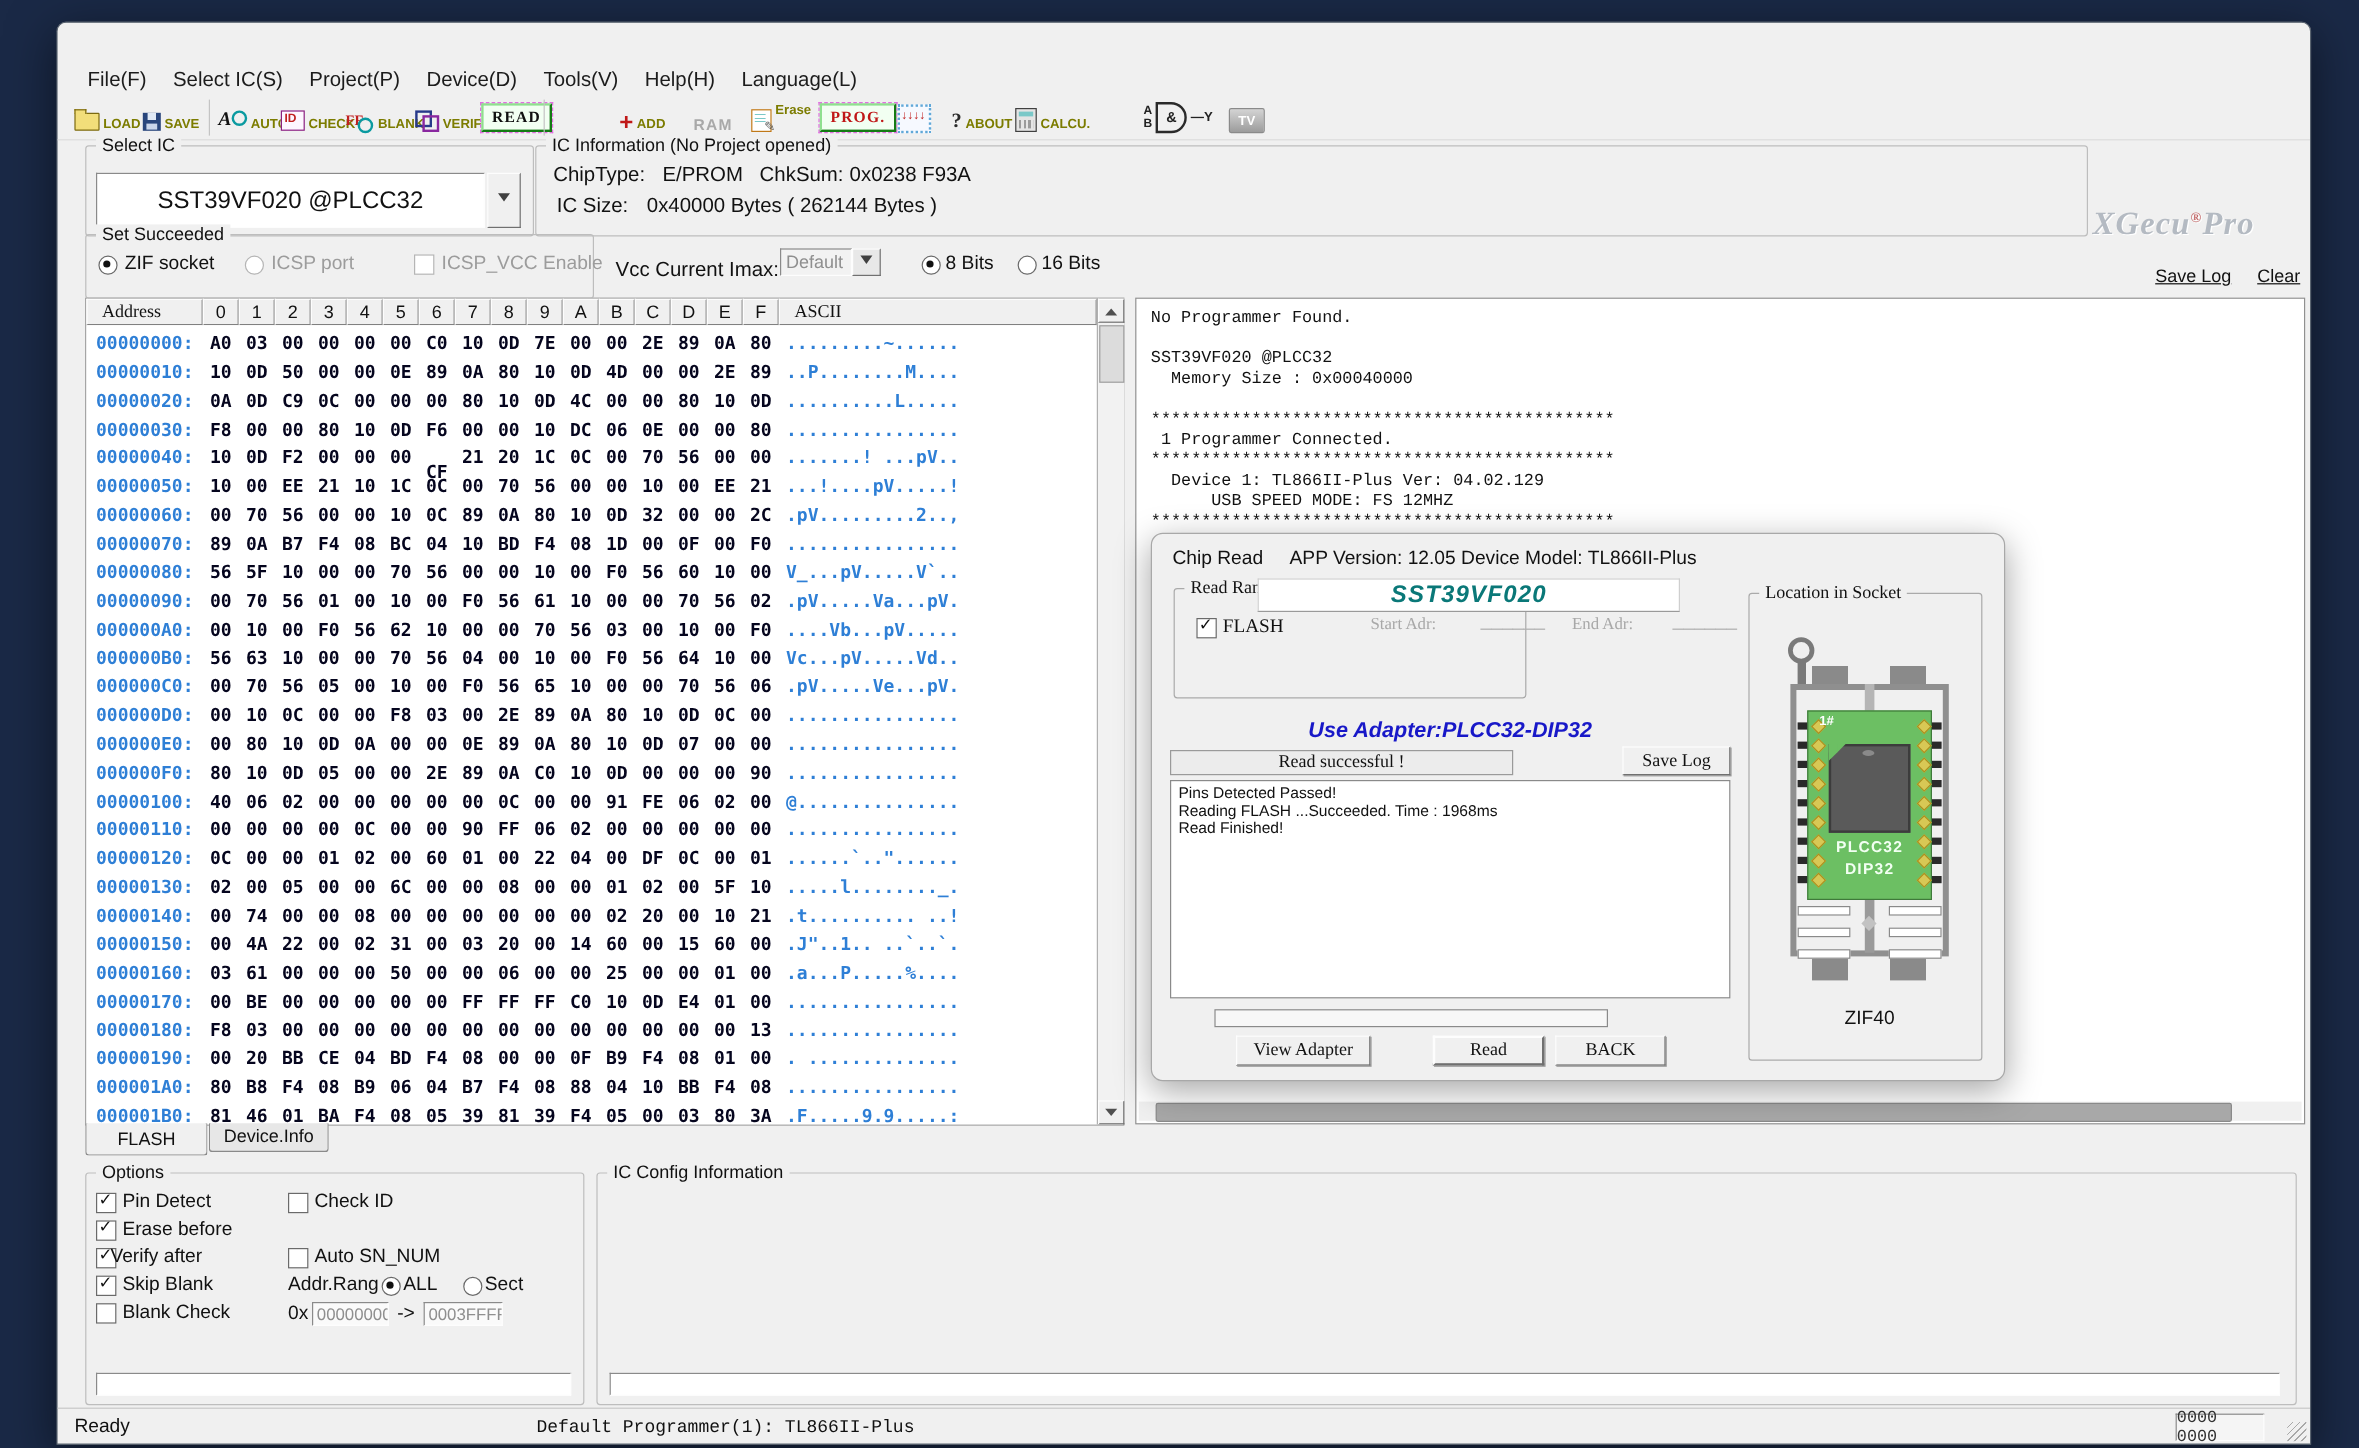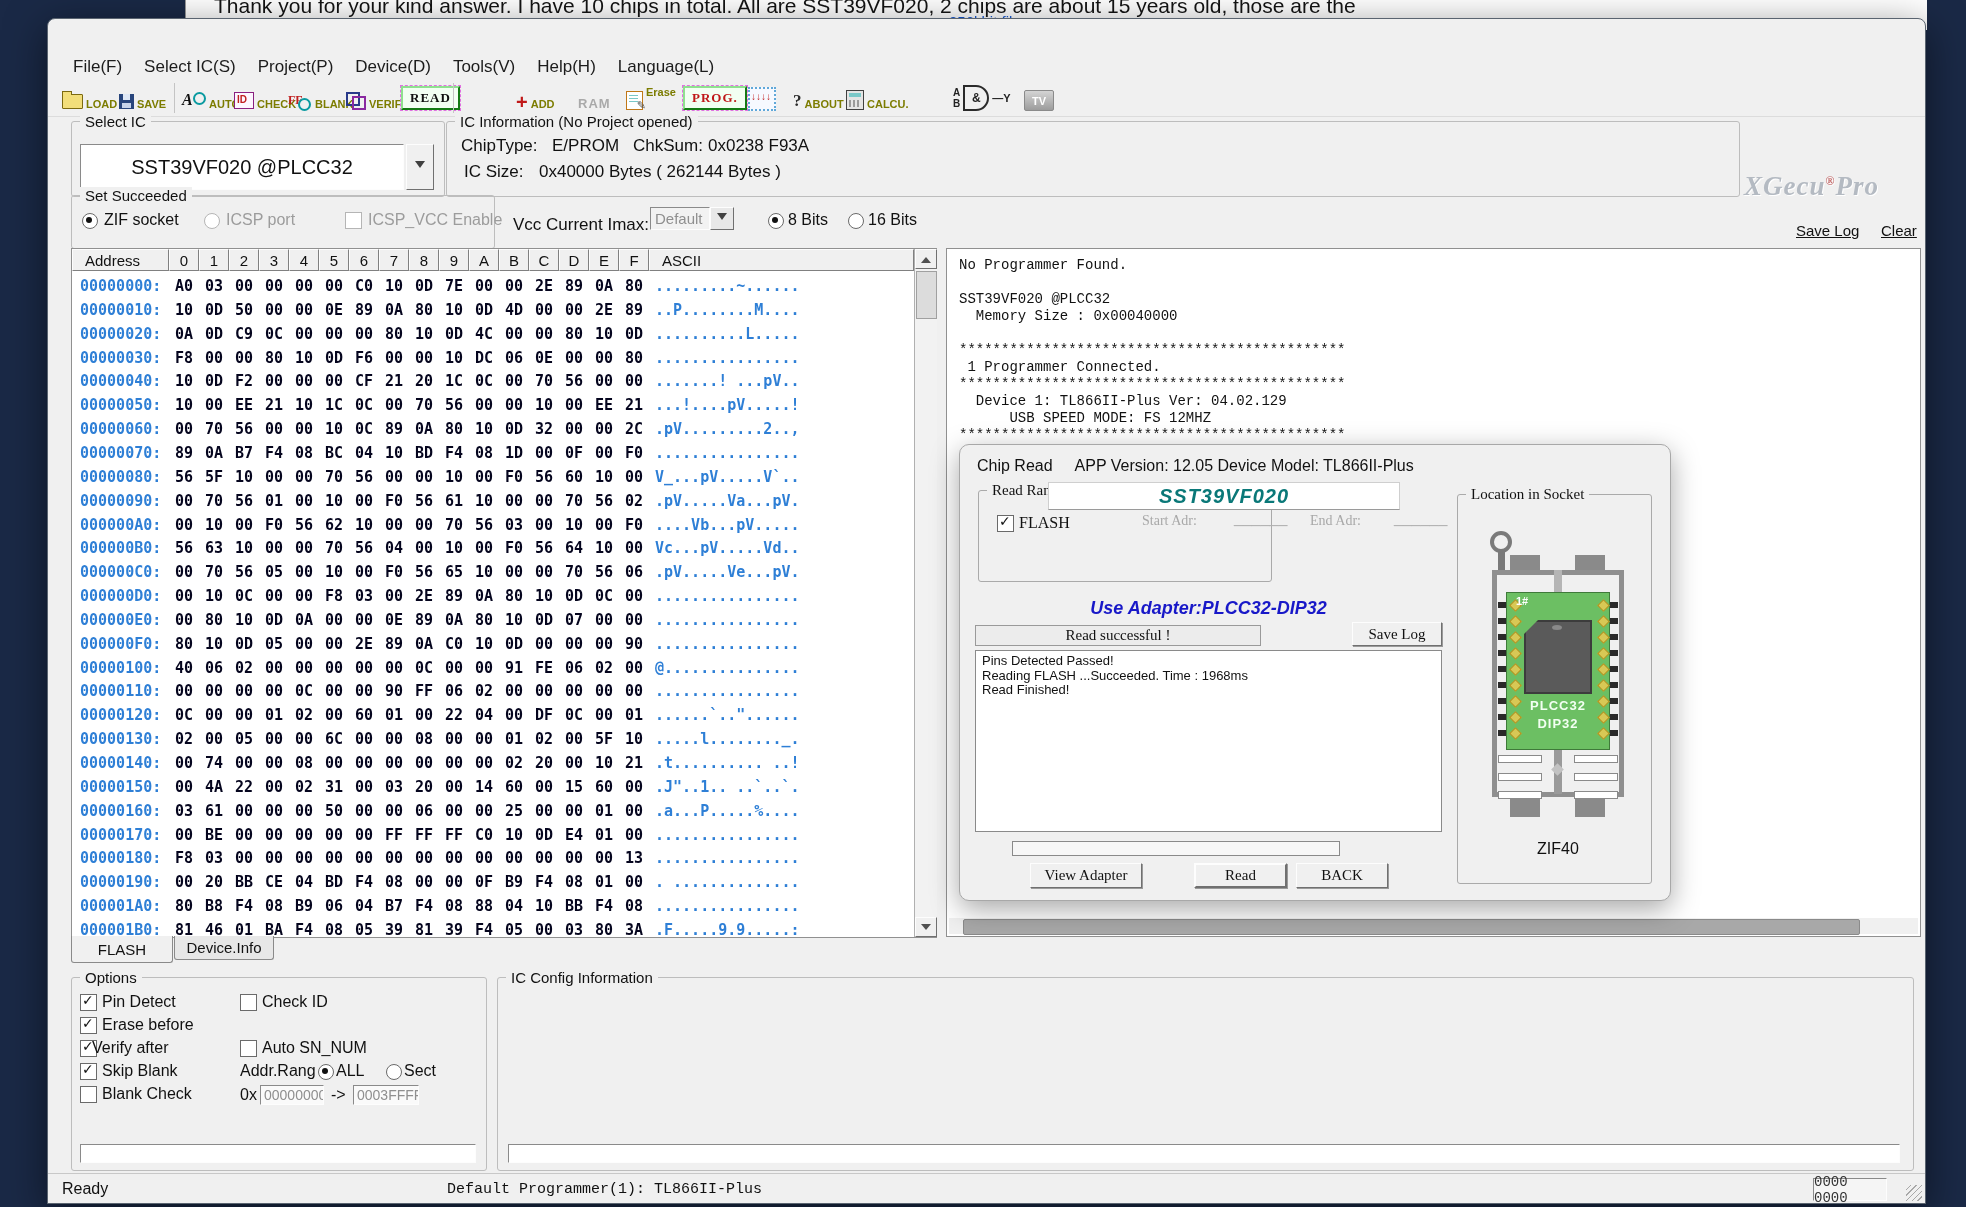--- a/index.html
+++ b/index.html
@@ -72,21 +72,21 @@
   .dis{border-color:#b5b5b5;}
   .flabel{position:absolute;font-size:16px;color:#111;white-space:nowrap;}
   .flabel.gray{color:#9c9c9c;}
   .combo{position:absolute;display:flex;}
   .combo .cval{border:1px solid;border-color:#8a8a8a #fdfdfd #fdfdfd #8a8a8a;background:#f2f2f2;color:#8f8f8f;font-size:15px;padding:2px 4px;}
   .dropbtn{width:22px;border:1px solid;border-color:#fdfdfd #707070 #707070 #fdfdfd;background:#e8e8e8;display:flex;align-items:center;justify-content:center;cursor:pointer;}
   .darr{width:0;height:0;border:5px solid transparent;border-top:7px solid #404040;margin-top:6px;}
   
   .hexwrap{position:absolute;left:23px;top:229px;width:864px;height:688px;border:1px solid #909090;background:#fff;}
   .hcell{position:absolute;top:0;height:22px;background:#f0f0f0;border:1px solid;border-color:#fdfdfd #808080 #808080 #fdfdfd;box-sizing:border-box;font-size:15px;color:#111;display:flex;align-items:center;justify-content:center;}
-  .hcell.left{justify-content:flex-start;padding-left:12px;}
+  .hcell.left{justify-content:flex-start;padding-left:12px;font-family:Liberation Serif, serif;}
   .hexbody{position:absolute;left:0;top:22px;width:842px;height:666px;overflow:hidden;background:#fff;}
   .hexrow{position:absolute;left:0;width:100%;height:22px;font:bold 15px "DejaVu Sans Mono",monospace;}
   .haddr{position:absolute;left:8px;color:#2e7fd6;}
   .hbyte{position:absolute;width:30px;text-align:center;color:#05051e;}
   .hascii{position:absolute;left:583px;color:#2e7fd6;white-space:pre;}
   .vsb{position:absolute;left:842px;top:0;width:22px;height:688px;background:#f2f2f2;border-left:1px solid #b0b0b0;}
   .sbtn{position:absolute;left:0;width:22px;height:20px;background:#f0f0f0;border:1px solid;border-color:#fdfdfd #707070 #707070 #fdfdfd;box-sizing:border-box;display:flex;align-items:center;justify-content:center;}
   .tri-up{width:0;height:0;border:5px solid transparent;border-bottom:6px solid #505050;margin-top:-4px;}
   .tri-dn{width:0;height:0;border:5px solid transparent;border-top:6px solid #505050;margin-bottom:-4px;}
   .vthumb{position:absolute;left:1px;top:22px;width:19px;height:46px;background:#dcdcdc;border:1px solid #a0a0a0;}
@@ -125,24 +125,20 @@
   .whitebar{position:absolute;height:19px;background:#fff;border:1px solid;border-color:#8a8a8a #fdfdfd #fdfdfd #8a8a8a;box-sizing:border-box;}
   .statusbar{position:absolute;left:0;top:1154px;width:100%;height:30px;border-top:1px solid #c8c8c8;}
   .grip{position:absolute;right:3px;bottom:3px;width:16px;height:16px;background:repeating-linear-gradient(135deg,transparent 0 3px,#a8a8a8 3px 4px);}
   .editbox{position:absolute;height:20px;box-sizing:border-box;border:1px solid;border-color:#8a8a8a #fdfdfd #fdfdfd #8a8a8a;background:#fafafa;color:#8f8f8f;font-size:14px;padding:1px 3px;overflow:hidden;white-space:nowrap;}
 </style>
 </head>
 <body>
 
 <div id="root">
 
-  <div class="bgstrip">
-    <div class="bgline1">Thank you for your kind answer. I have 10 chips in total. All are SST39VF020, 2 chips are about 15 years old, those are the</div>
-    <div class="bgline2">256kbit fil</div>
-  </div>
 
   <div class="win">
 
 
     <div class="menubar" id="menubar">
         <span class="menu-item">File(F)</span>
         <span class="menu-item">Select IC(S)</span>
         <span class="menu-item">Project(P)</span>
         <span class="menu-item">Device(D)</span>
         <span class="menu-item">Tools(V)</span>
@@ -364,21 +360,21 @@
             <span class="hascii">................</span>
           </div>
           <div class="hexrow" style="top: 101.4px;">
             <span class="haddr">00000040:</span>
             <span class="hbyte" style="left: 97px;">10</span>
             <span class="hbyte" style="left: 127px;">0D</span>
             <span class="hbyte" style="left: 157px;">F2</span>
             <span class="hbyte" style="left: 187px;">00</span>
             <span class="hbyte" style="left: 217px;">00</span>
             <span class="hbyte" style="left: 247px;">00</span>
-            <span class="hbyte" style="left: 277px;">CF</span>
+            <span class="hbyte" style="left: 277px; margin-top: 12px;">CF</span>
             <span class="hbyte" style="left: 307px;">21</span>
             <span class="hbyte" style="left: 337px;">20</span>
             <span class="hbyte" style="left: 367px;">1C</span>
             <span class="hbyte" style="left: 397px;">0C</span>
             <span class="hbyte" style="left: 427px;">00</span>
             <span class="hbyte" style="left: 457px;">70</span>
             <span class="hbyte" style="left: 487px;">56</span>
             <span class="hbyte" style="left: 517px;">00</span>
             <span class="hbyte" style="left: 547px;">00</span>
             <span class="hascii">.......! ...pV..</span>

